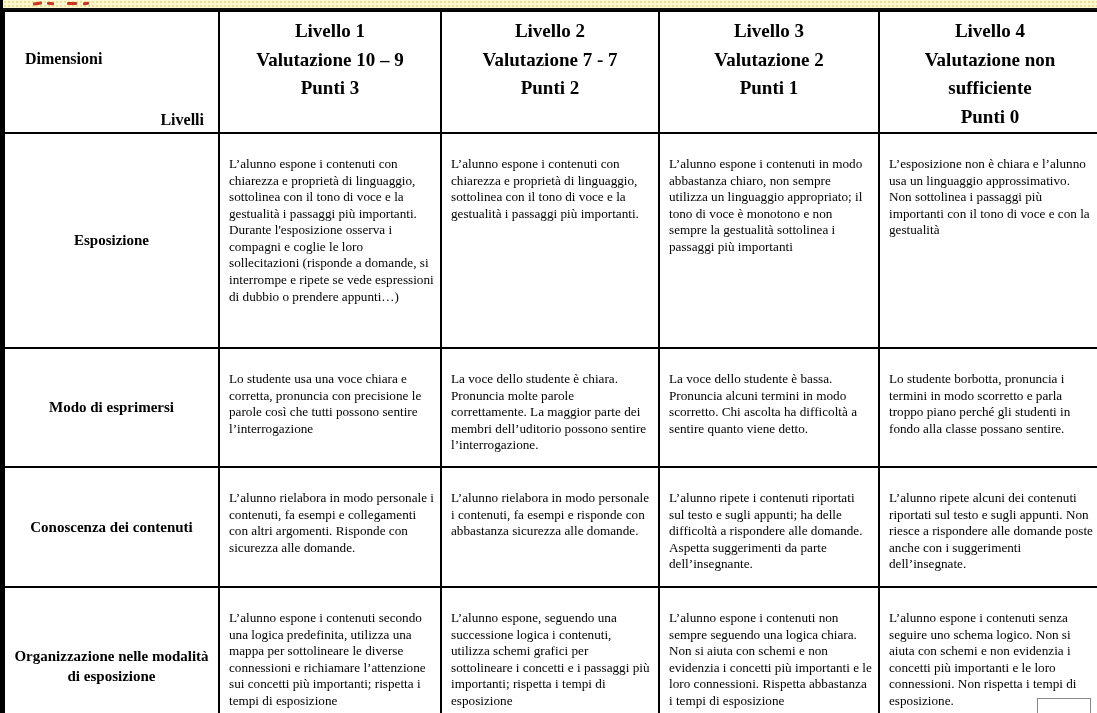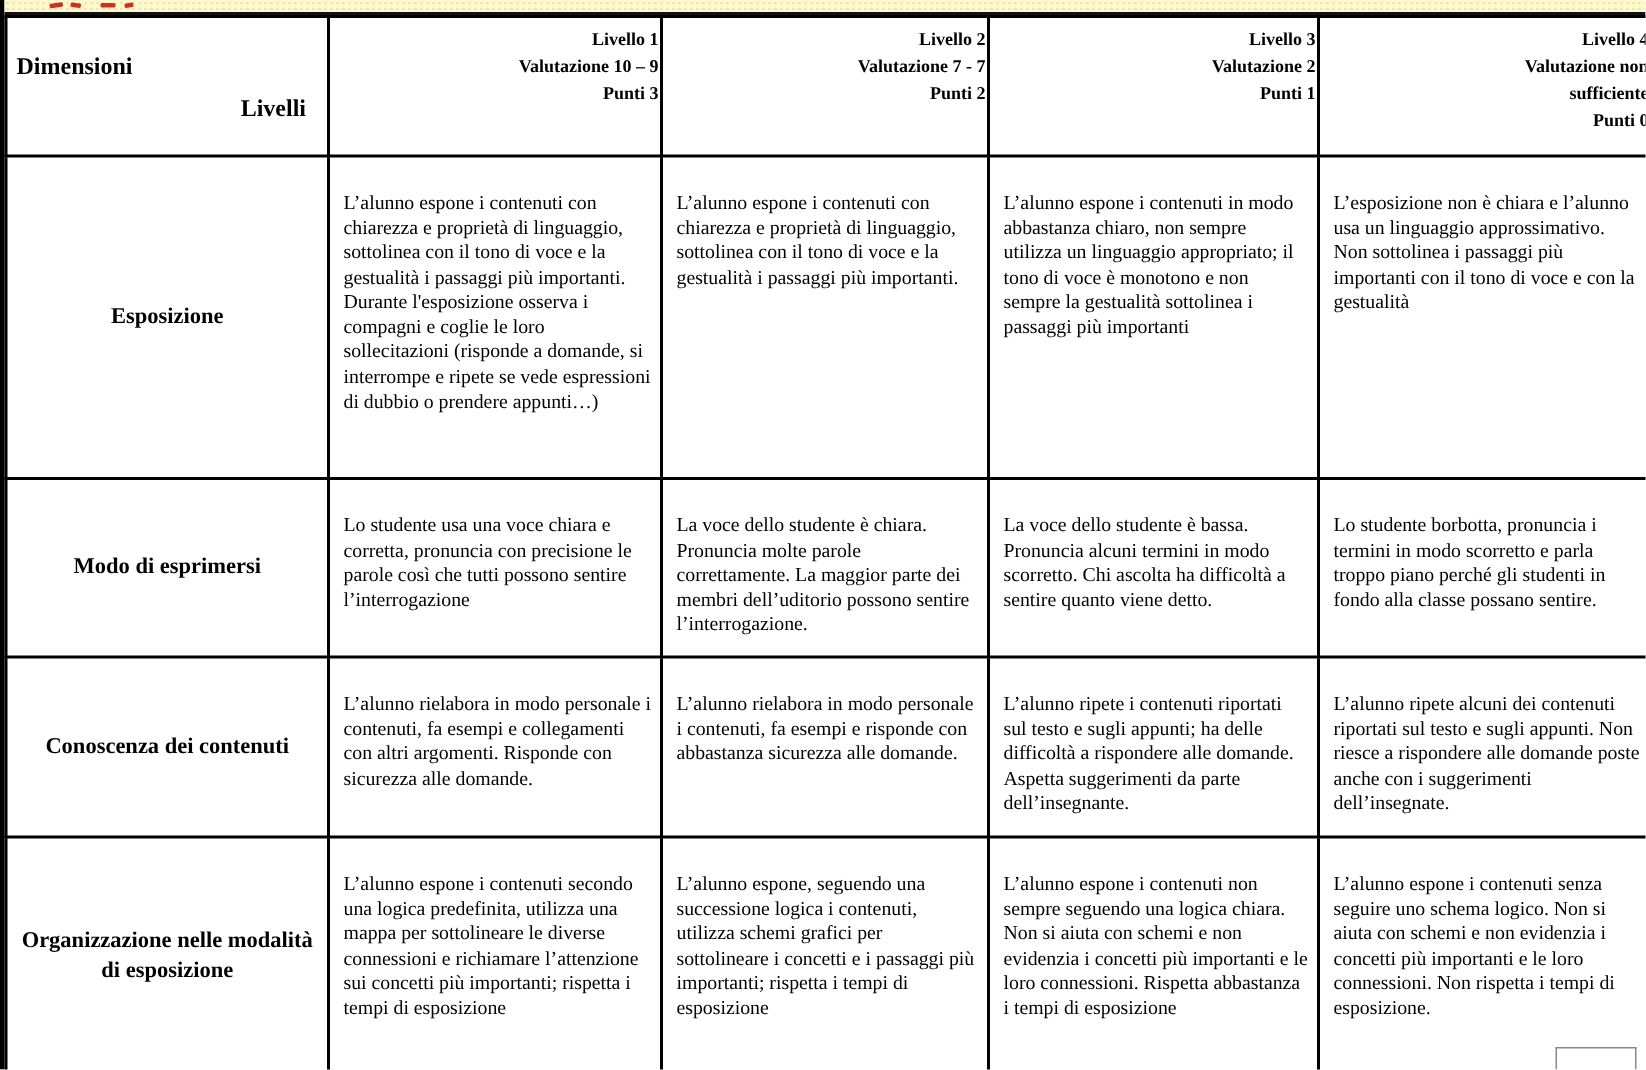--- a/index.html
+++ b/index.html
@@ -44,37 +44,37 @@
     width: 1094px;
   }
   table.rubric td, table.rubric th {
     border: 2px solid #000;
     box-sizing: border-box;
     overflow: hidden;
   }
   
   td.level-head {
     vertical-align: top;
-    text-align: right;
+    text-align: center;
     font-weight: bold;
-    font-size: 12px;
+    font-size: 19px;
     line-height: 1.5;
     padding-top: 5px;
     white-space: pre-line;
   }
   
   td.corner { position: relative; padding: 0; }
   .corner-inner { position: relative; width: 100%; height: 100%; }
   .corner-svg { position: absolute; left: 0; top: 0; width: 100%; height: 100%; }
   .corner-top {
-    position: absolute; top: 6px; right: 14px;
+    position: absolute; top: 39px; right: 14px;
     font-weight: bold; font-size: 16px;
   }
   .corner-bottom {
-    position: absolute; bottom: 4px; left: 6px;
+    position: absolute; bottom: 4px; left: 20px;
     font-weight: bold; font-size: 16px;
   }
   
   td.dimension {
     vertical-align: middle;
     text-align: center;
     font-weight: bold;
     font-size: 15px;
     line-height: 1.35;
     padding: 0 6px;

